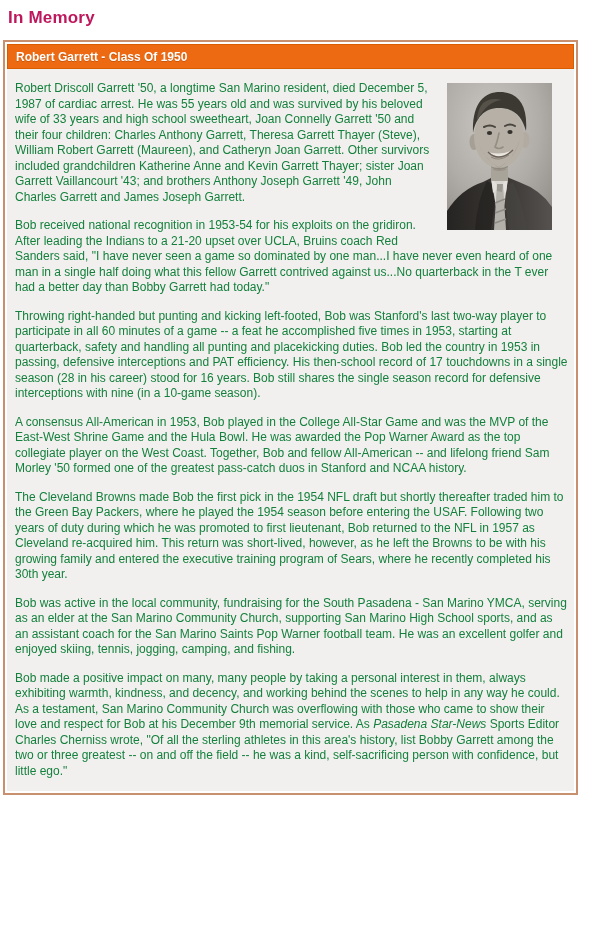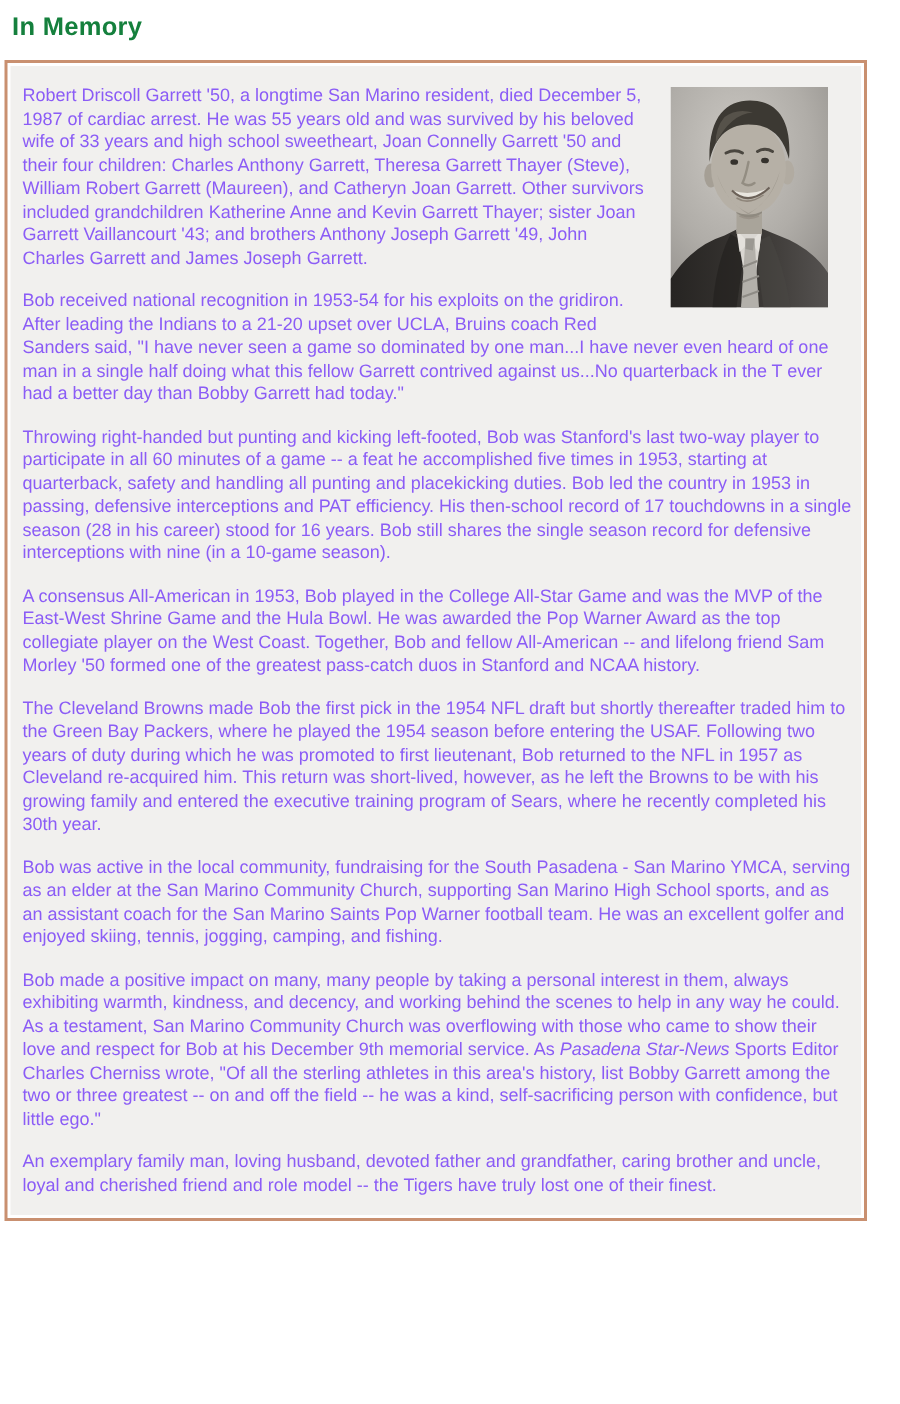--- a/index.html
+++ b/index.html
@@ -11,21 +11,21 @@
   }
   .page {
     width: 600px;
     min-height: 936px;
     box-sizing: border-box;
     padding-top: 6px;
   }
   h1.page-title {
     font-size: 17px;
     font-weight: bold;
-    color: #15803d;
+    color: #be185d;
     margin: 2px 0 12px 8px;
     letter-spacing: 0.2px;
   }
   .panel {
     box-sizing: border-box;
     margin-left: 3px;
     width: 575px;
     border: 2px solid #c99070;
     background: #ffffff;
     padding: 2px;
@@ -35,21 +35,21 @@
     border: 1px solid #d85c00;
     color: #ffffff;
     font-size: 12px;
     font-weight: bold;
     padding: 5px 8px 4px 8px;
     text-shadow: 0 1px 0 #c9560a;
   }
   .panel-body {
     background: #f1f0ee;
     padding: 12px 6px 8px 8px;
-    color: #8b5cf6;
+    color: #15803d;
     font-size: 12px;
     line-height: 15.5px;
     overflow: hidden;
   }
   .panel-body p {
     margin: 0 0 13px 0;
   }
   .panel-body p:last-child {
     margin-bottom: 4px;
   }
@@ -71,20 +71,23 @@
 </style>
 </head>
 <body>
 
 <div class="page">
 
   <h1 class="page-title">In Memory</h1>
 
   <div class="panel">
 
+    <div class="panel-header">
+      <span>Robert Garrett - Class Of 1950</span>
+    </div>
 
     <div class="panel-body">
 
       <figure class="photo" title="Black-and-white yearbook portrait of Robert Garrett in suit and tie">
         <svg viewBox="0 0 105 147" xmlns="http://www.w3.org/2000/svg">
           <defs>
             <radialGradient id="bgGrad" cx="42%" cy="28%" r="85%">
               <stop offset="0%" stop-color="#cbc8c3"></stop>
               <stop offset="55%" stop-color="#b0adA8"></stop>
               <stop offset="100%" stop-color="#8f8c88"></stop>
@@ -139,17 +142,16 @@
         </svg>
       </figure>
 
       <p>Robert Driscoll Garrett '50, a longtime San Marino resident, died December 5, 1987 of cardiac arrest. He was 55 years old and was survived by his beloved wife of 33 years and high school sweetheart, Joan Connelly Garrett '50 and their four children:  Charles Anthony Garrett, Theresa Garrett Thayer (Steve), William Robert Garrett (Maureen), and Catheryn Joan Garrett. Other survivors included grandchildren Katherine Anne and Kevin Garrett Thayer; sister Joan Garrett Vaillancourt '43; and brothers Anthony Joseph Garrett '49, John Charles Garrett and James Joseph Garrett.</p>
       <p>Bob received national recognition in 1953-54 for his exploits on the gridiron. After leading the Indians to a 21-20 upset over UCLA, Bruins coach Red Sanders said, "I have never seen a game so dominated by one man...I have never even heard of one man in a single half doing what this fellow Garrett contrived against us...No quarterback in the T ever had a better day than Bobby Garrett had today."</p>
       <p>Throwing right-handed but punting and kicking left-footed, Bob was Stanford's last two-way player to participate in all 60 minutes of a game -- a feat he accomplished five times in 1953, starting at quarterback, safety and handling all punting and placekicking duties. Bob led the country in 1953 in passing, defensive interceptions and PAT efficiency. His then-school record of 17 touchdowns in a single season (28 in his career) stood for 16 years. Bob still shares the single season record for defensive interceptions with nine (in a 10-game season).</p>
       <p>A consensus All-American in 1953, Bob played in the College All-Star Game and was the MVP of the East-West Shrine Game and the Hula Bowl. He was awarded the Pop Warner Award as the top collegiate player on the West Coast. Together, Bob and fellow All-American -- and lifelong friend Sam Morley '50 formed one of the greatest pass-catch duos in Stanford and NCAA history.</p>
       <p>The Cleveland Browns made Bob the first pick in the 1954 NFL draft but shortly thereafter traded him to the Green Bay Packers, where he played the 1954 season before entering the USAF. Following two years of duty during which he was promoted to first lieutenant, Bob returned to the NFL in 1957 as Cleveland re-acquired him. This return was short-lived, however, as he left the Browns to be with his growing family and entered the executive training program of Sears, where he recently completed his 30th year.</p>
       <p>Bob was active in the local community, fundraising for the South Pasadena - San Marino YMCA, serving as an elder at the San Marino Community Church, supporting San Marino High School sports, and as an assistant coach for the San Marino Saints Pop Warner football team. He was an excellent golfer and enjoyed skiing, tennis, jogging, camping, and fishing.</p>
       <p><span>Bob made a positive impact on many, many people by taking a personal interest in them, always exhibiting warmth, kindness, and decency, and working behind the scenes to help in any way he could. As a testament, San Marino Community Church was overflowing with those who came to show their love and respect for Bob at his December 9th memorial service. As </span><em class="newspaper">Pasadena Star-News</em><span> Sports Editor Charles Cherniss wrote, "Of all the sterling athletes in this area's history, list Bobby Garrett among the two or three greatest -- on and off the field -- he was a kind, self-sacrificing person with confidence, but little ego."</span></p>
-      <p>An exemplary family man, loving husband, devoted father and grandfather, caring brother and uncle, loyal and cherished friend and role model -- the Tigers have truly lost one of their finest.</p>
 
     </div>
   </div>
 </div>
 
 </body></html>

